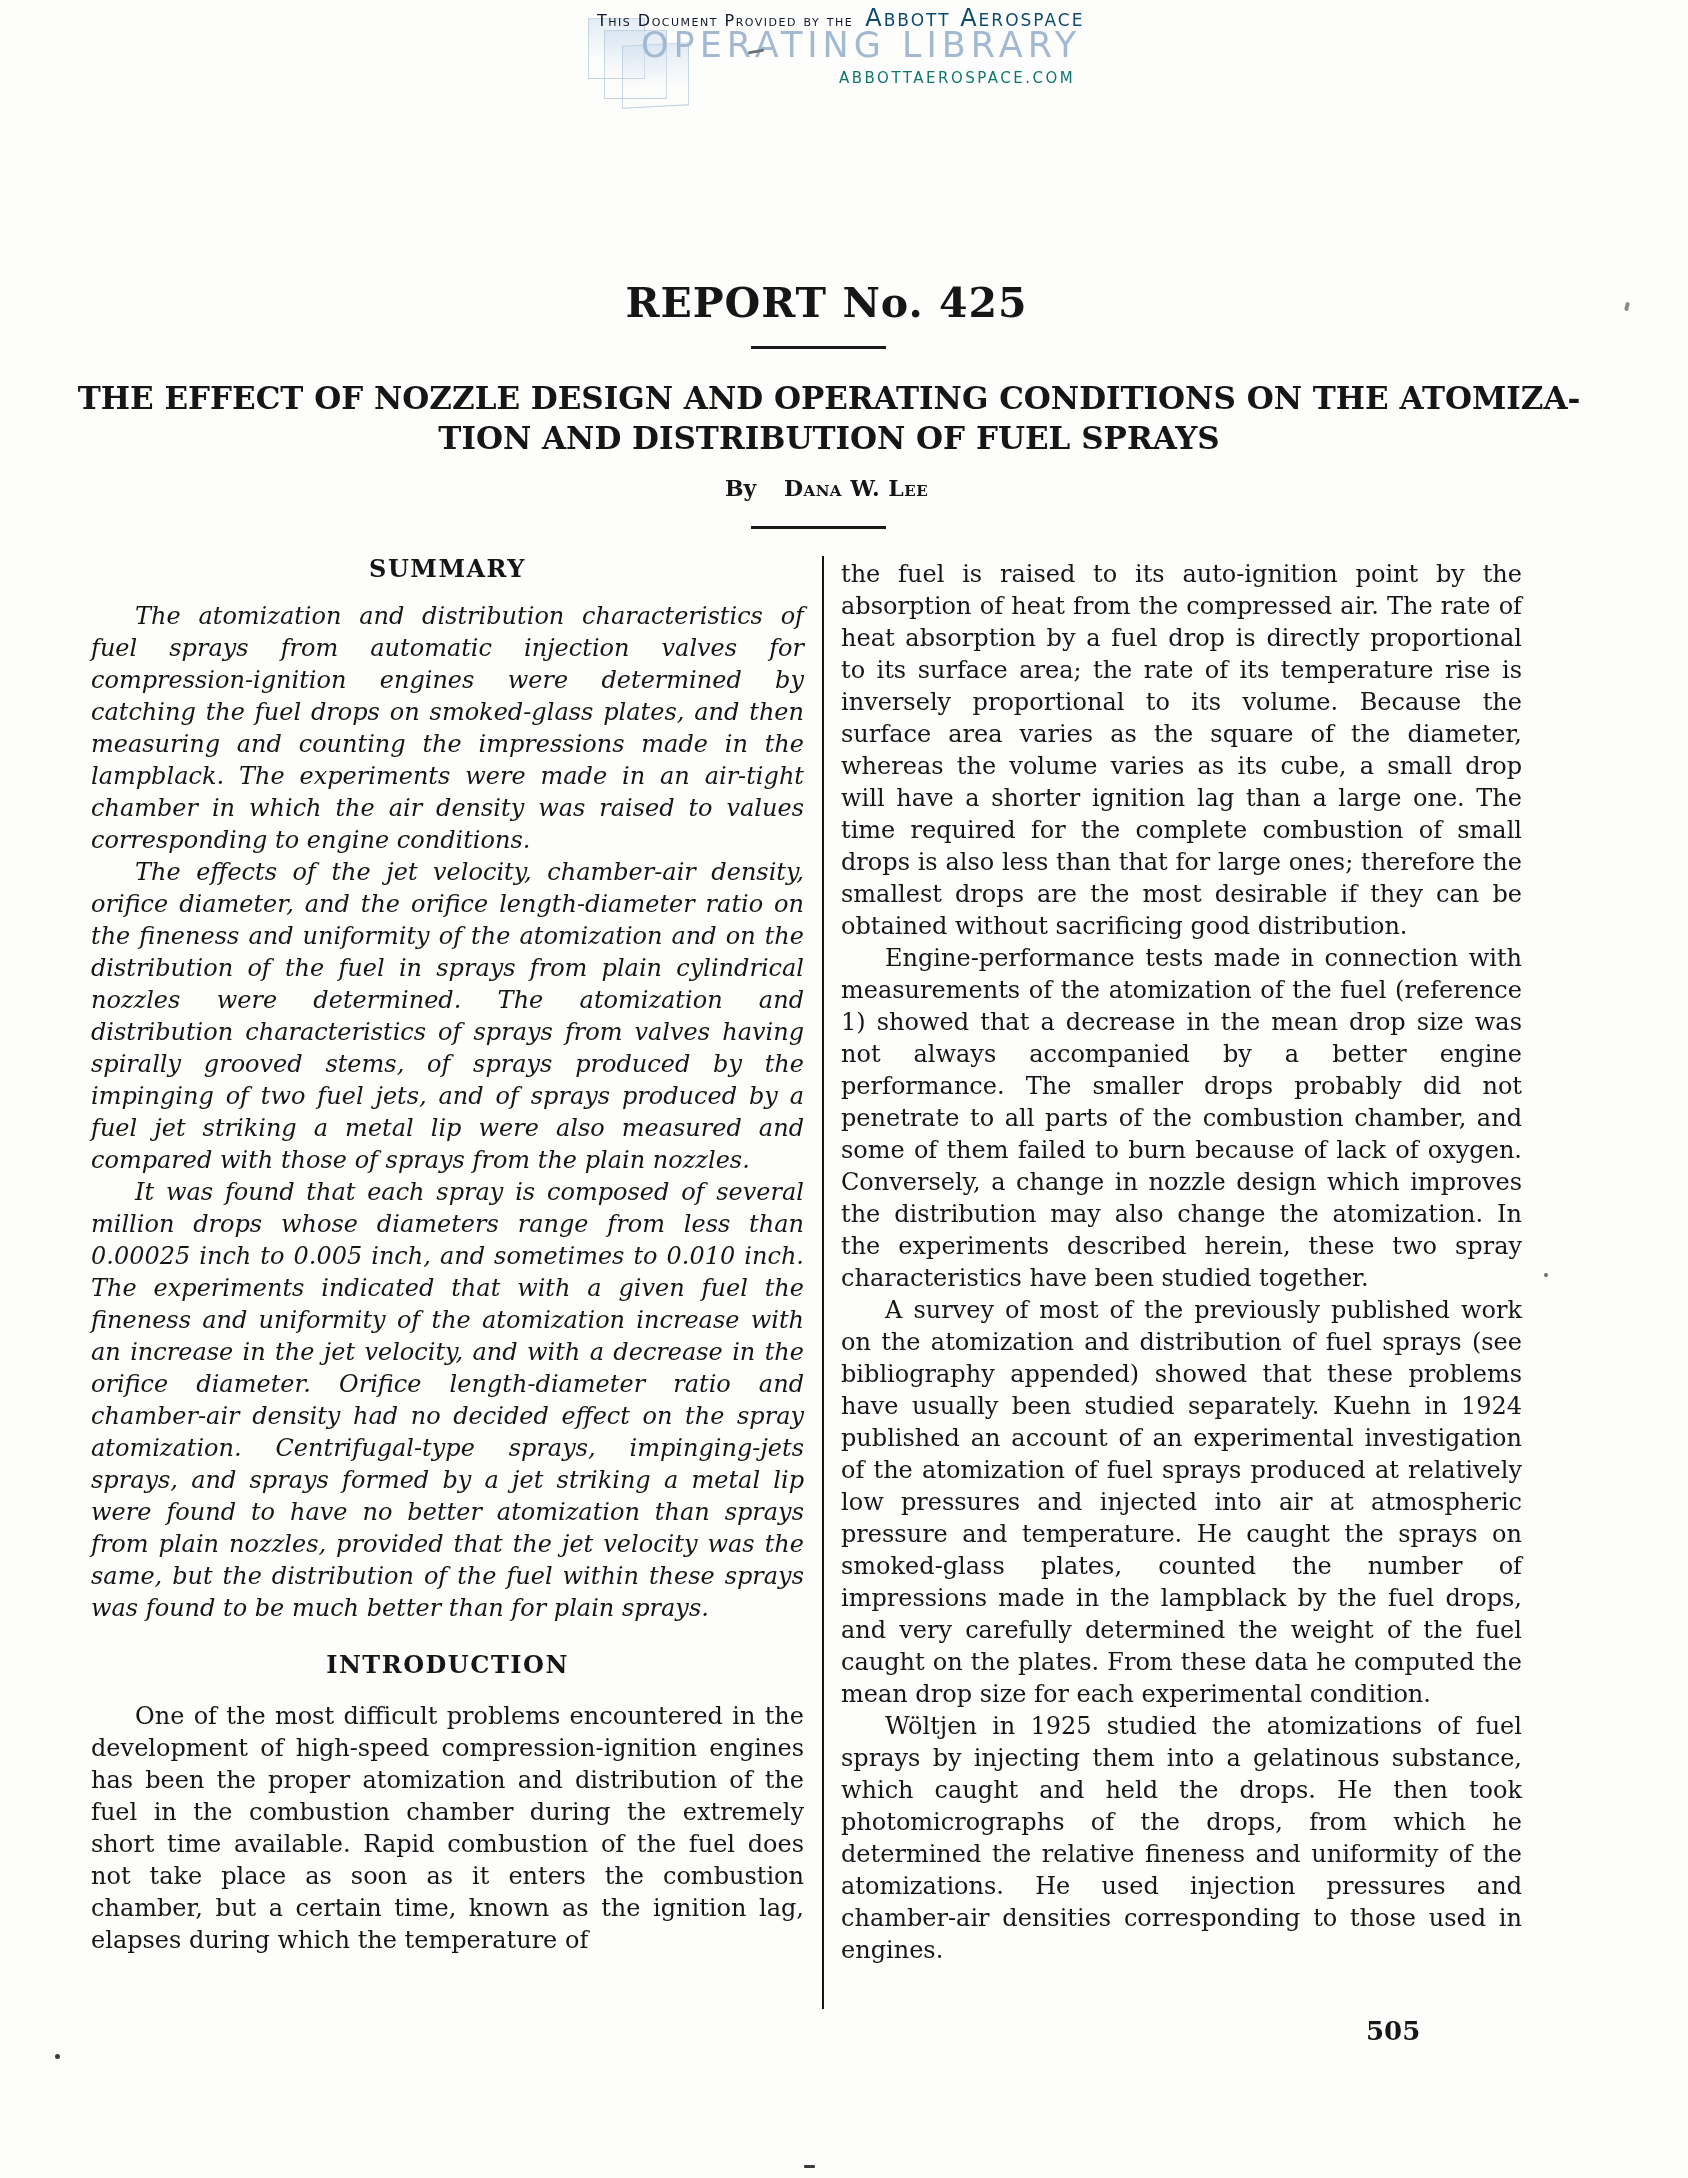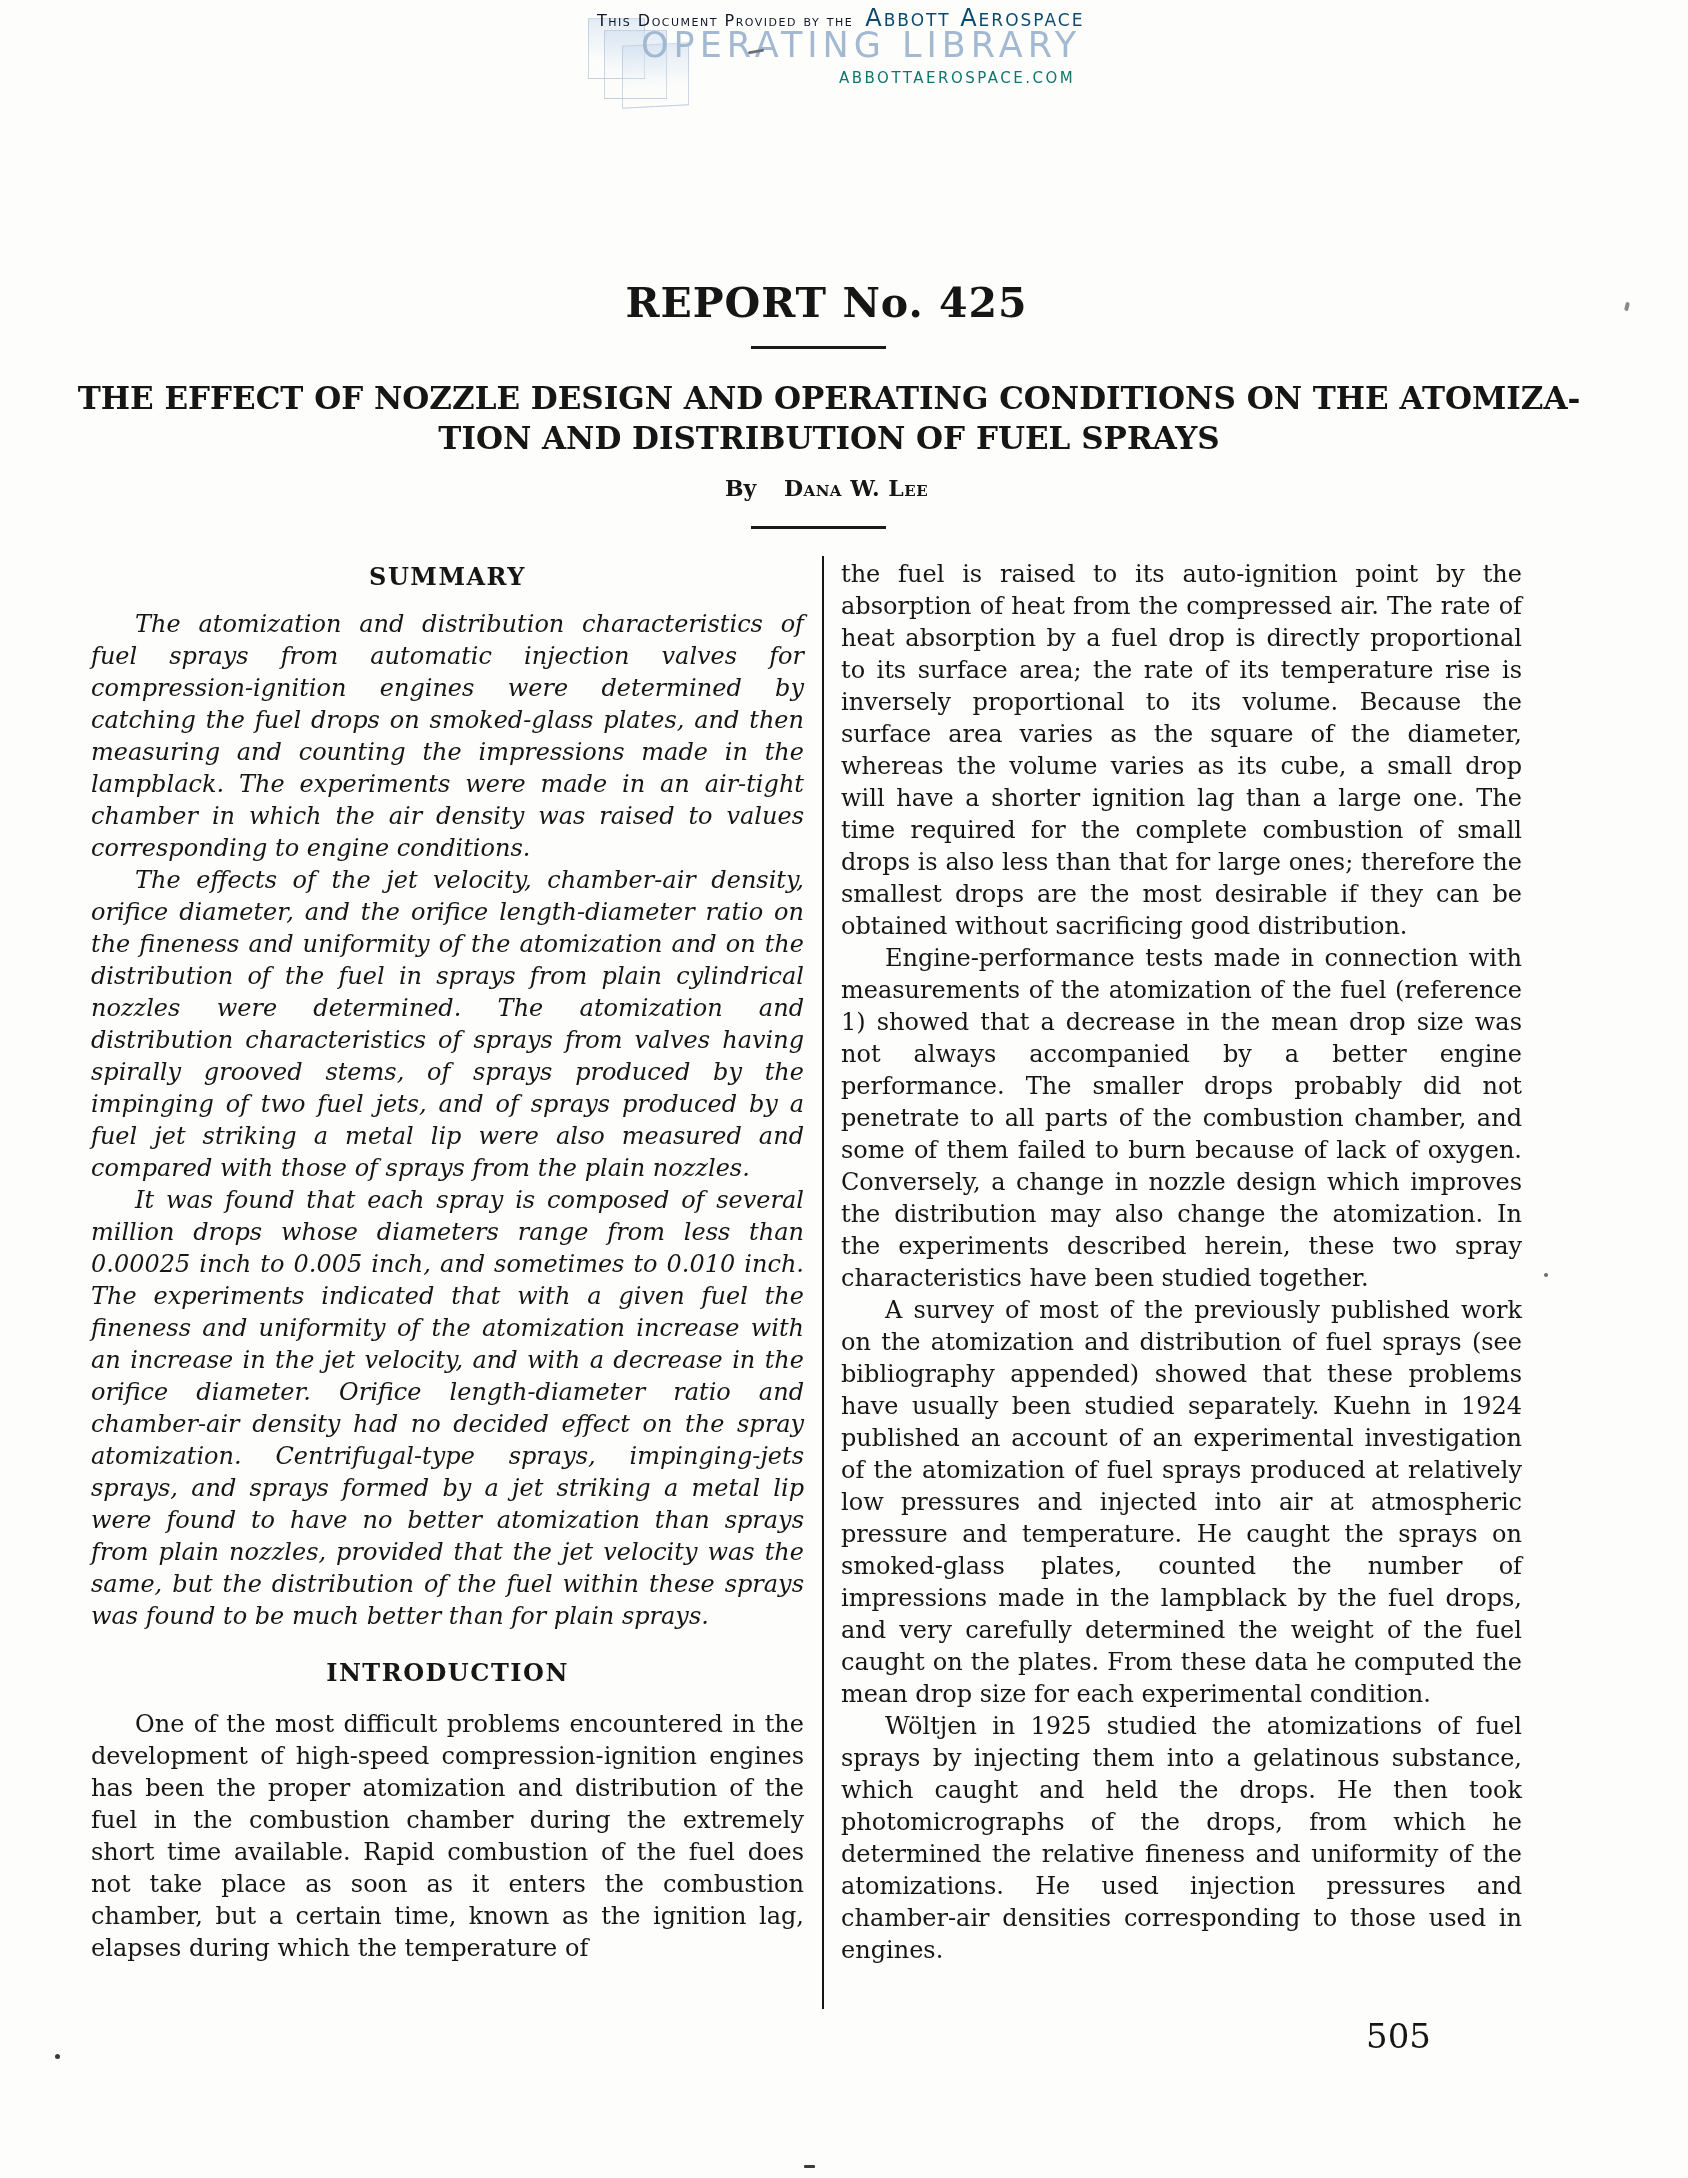--- a/index.html
+++ b/index.html
@@ -40,27 +40,27 @@
     font-size:31px; font-weight:bold; line-height:40px;}
   .byline{position:absolute; left:0; top:475px; width:1653px; text-align:center; font-size:22px; font-weight:600;}
   .byline .by-name{font-variant:small-caps; letter-spacing:0.5px;margin-left:20px;}
 
   
   .col{position:absolute; text-align:justify; font-size:24px; line-height:32px; hyphens:auto; -webkit-hyphens:auto;}
   .col-left{left:91px; top:554px; width:713px;}
   .col-right{left:841px; top:558px; width:681px;}
   .summary-text{font-style:italic;}
   h2.section{font-size:24px; font-weight:bold; font-style:normal; text-align:center;
-    letter-spacing:1.5px; margin:8px 0 16px 0; line-height:30px;}
+    letter-spacing:1.5px; margin:0 0 16px 0; line-height:30px;}
   h2.intro-head{margin:26px 0 20px 0;}
   .para{margin:0; text-indent:44px;}
   .para.no-indent{text-indent:0;}
   .col-divider{position:absolute; left:822px; top:556px; width:2px; height:1453px; background:#151515;}
 
-  .page-number{position:absolute; left:1366px; top:2016px; font-size:34px; font-weight:normal;}
+  .page-number{position:absolute; left:1366px; top:2016px; font-size:26px; font-weight:bold;}
 
   
   .artifact{position:absolute; background:#3a3a3a; border-radius:50%;}
   .art-dot-bl{left:55px; top:2054px; width:5px; height:5px;}
   .art-dash-bc{left:804px; top:2165px; width:11px; height:3px; border-radius:1px;}
   .art-tick-tr{left:1625px; top:302px; width:4px; height:9px; background:#8a8a8a; border-radius:2px; transform:rotate(14deg);}
   .art-dot-rc{left:1544px; top:1273px; width:4px; height:4px; background:#6b6b6b;}
 </style>
 </head>
 <body>

